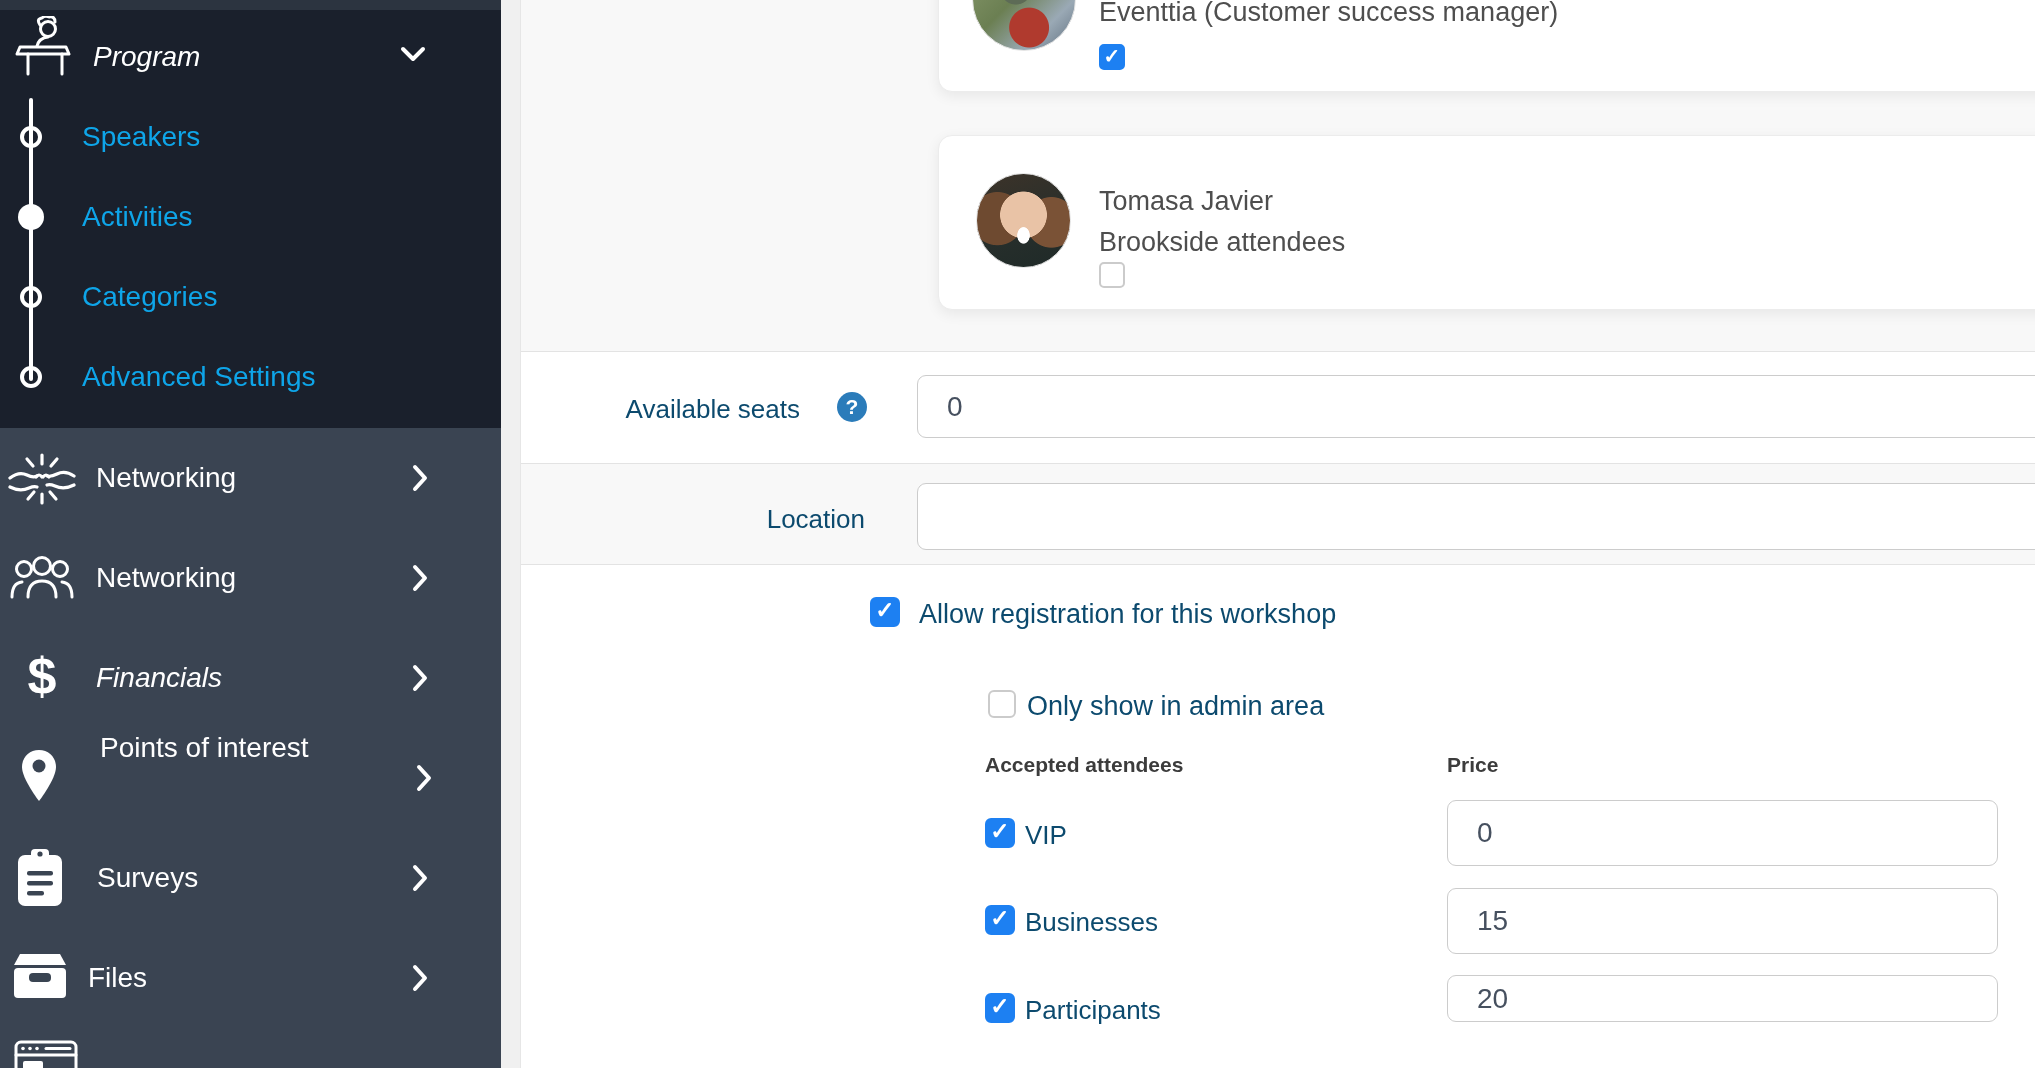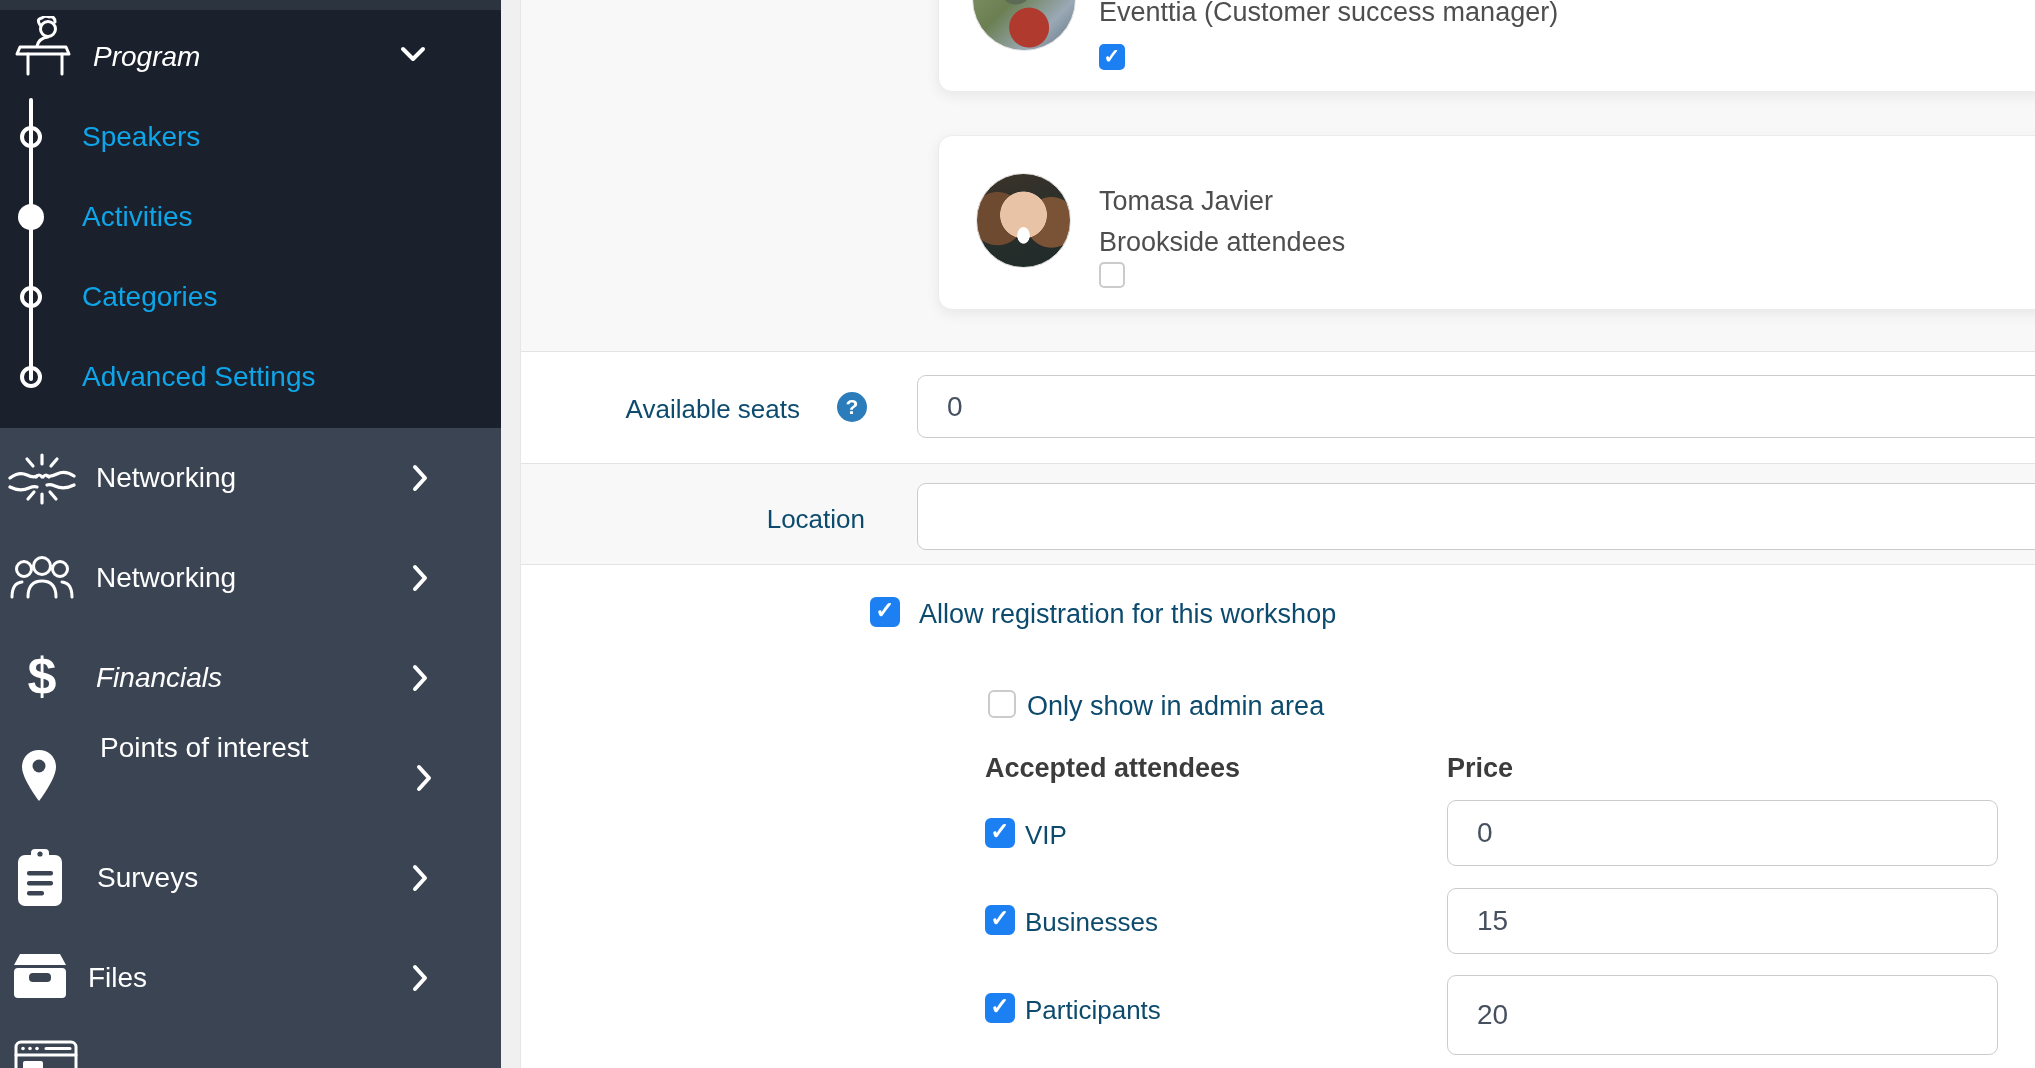--- a/index.html
+++ b/index.html
@@ -41,21 +41,21 @@
       radial-gradient(circle at 50% 44%, #e9c3a6 0 33%, rgba(0,0,0,0) 34%),
       radial-gradient(circle at 22% 48%, #6e4a30 0 30%, rgba(0,0,0,0) 31%),
       radial-gradient(circle at 80% 52%, #7a5236 0 28%, rgba(0,0,0,0) 29%),
       linear-gradient(160deg,#3d3329 0%, #262e2b 60%, #1f2a28 100%);}
   .card-text{position:absolute;left:160px;color:#4e4e4e;font-size:27px;white-space:nowrap;}
   
   .row-avail{position:absolute;left:0;top:352px;width:1514px;height:112px;background:#ffffff;border-bottom:1px solid #e3e3e3;box-sizing:border-box;}
   .row-loc{position:absolute;left:0;top:464px;width:1514px;height:101px;background:#f8f8f8;border-bottom:1px solid #e3e3e3;box-sizing:border-box;}
   .f-label{position:absolute;color:#0c4a6e;font-size:26px;white-space:nowrap;}
   .f-label.right{text-align:right;}
-  .hdr{position:absolute;color:#3c3c3c;font-size:27px;font-weight:700;white-space:nowrap;}
+  .hdr{position:absolute;color:#3c3c3c;font-size:21px;font-weight:700;white-space:nowrap;}
   .tinput{position:absolute;box-sizing:border-box;background:#fff;border:1px solid #cccccc;border-radius:9px;
     font-family:"Liberation Sans",sans-serif;font-size:28px;color:#46505f;padding:0 0 0 29px;outline:none;}
   .help{position:absolute;width:30px;height:30px;border-radius:50%;background:#2b7cba;color:#fff;
     font-size:21px;font-weight:700;text-align:center;line-height:30px;}
   
   .cb{position:absolute;box-sizing:border-box;width:30px;height:30px;background:#fff;border:2px solid #cbcbcb;border-radius:6px;}
   .cb.sm{width:26px;height:26px;border-radius:5px;}
   .cb.on{background:#1d80f2;border-color:#1d80f2;}
   .cb.on::after{content:"\2713";position:absolute;left:50%;top:50%;transform:translate(-50%,-54%);
     color:#fff;font-weight:700;font-size:23px;}
@@ -233,14 +233,14 @@
   <div class="cb on" style="left:464px;top:818px;"></div>
   <div class="f-label" style="left:504px;top:820px;">VIP</div>
   <input class="tinput" style="left: 926px; top: 800px; width: 551px; height: 66px;" value="0">
 
   <div class="cb on" style="left:464px;top:905px;"></div>
   <div class="f-label" style="left:504px;top:907px;">Businesses</div>
   <input class="tinput" style="left: 926px; top: 888px; width: 551px; height: 66px;" value="15">
 
   <div class="cb on" style="left:464px;top:993px;"></div>
   <div class="f-label" style="left:504px;top:995px;">Participants</div>
-  <input class="tinput" style="left: 926px; top: 975px; width: 551px; height: 80px;" value="20">
+  <input class="tinput" style="left: 926px; top: 975px; width: 551px; height: 47px;" value="20">
 </div>
 
 </body></html>

